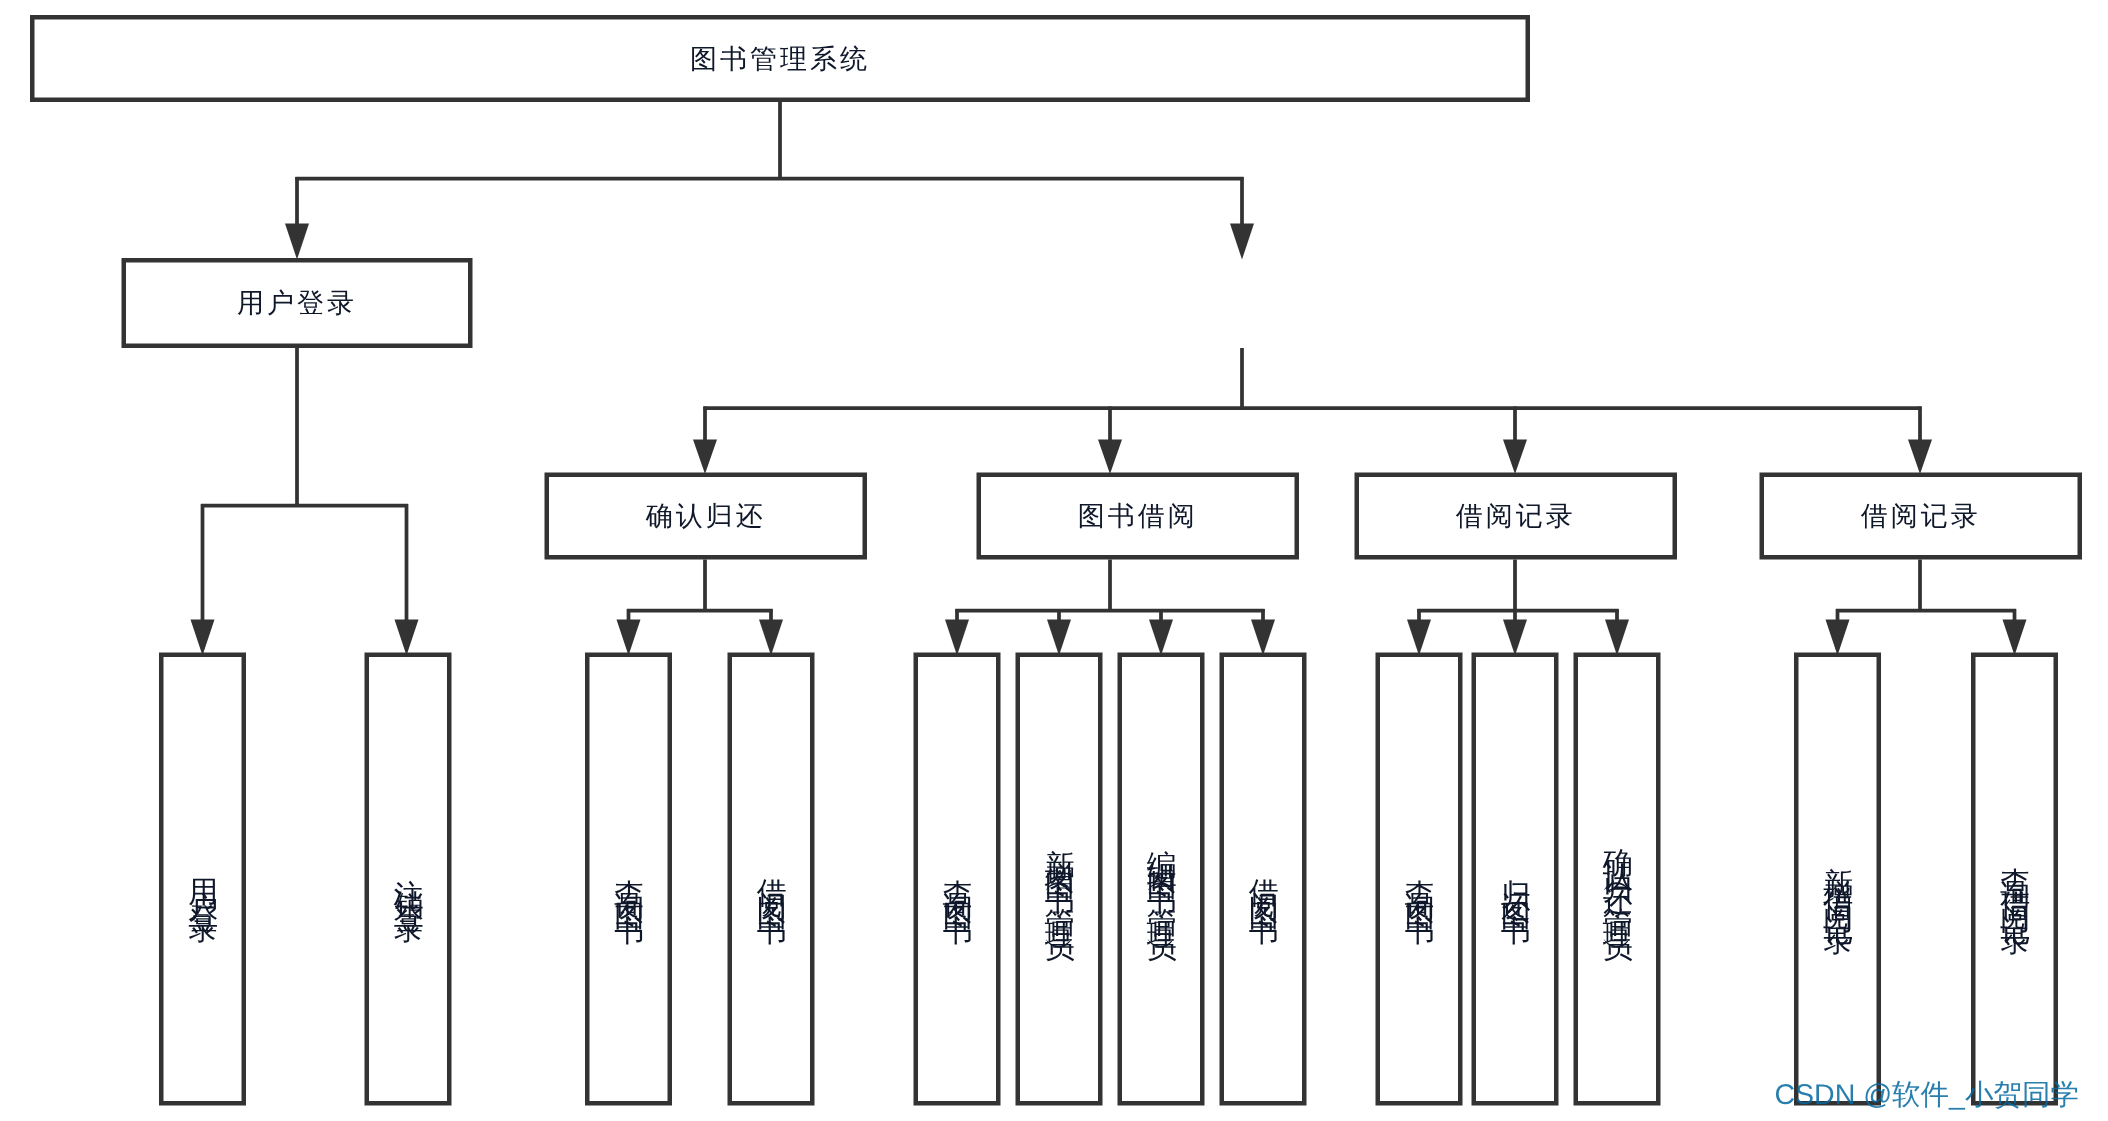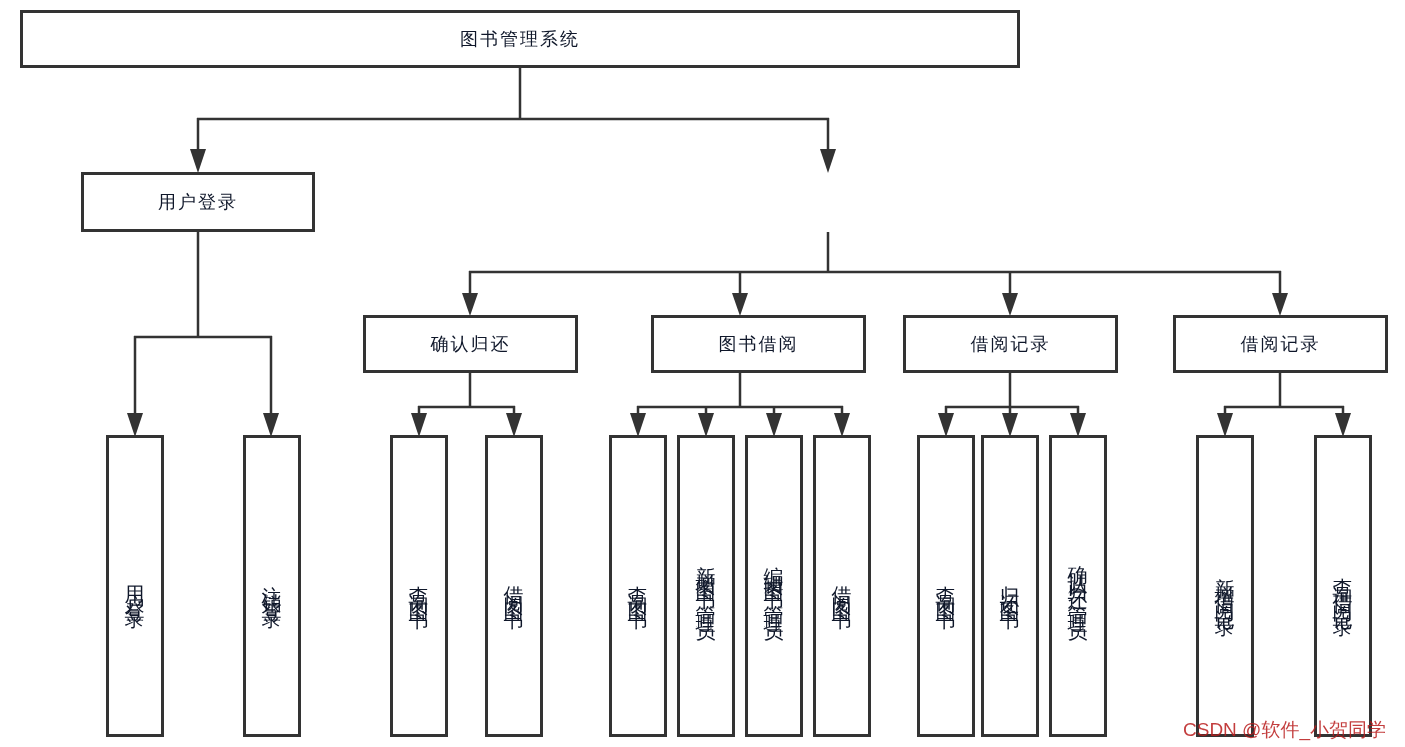--- a/index.html
+++ b/index.html
@@ -68,21 +68,21 @@
     width: 1405px;
     height: 747px;
     z-index: 3;
     pointer-events: none;
   }
   .watermark {
     position: absolute;
     left: 1183px;
     top: 717px;
     font-size: 19px;
-    color: #b91c1c;
+    color: #0369a1;
     opacity: 0.85;
     white-space: nowrap;
     z-index: 5;
   }
 </style>
 </head>
 <body>
 
 <div class="stage">
 

